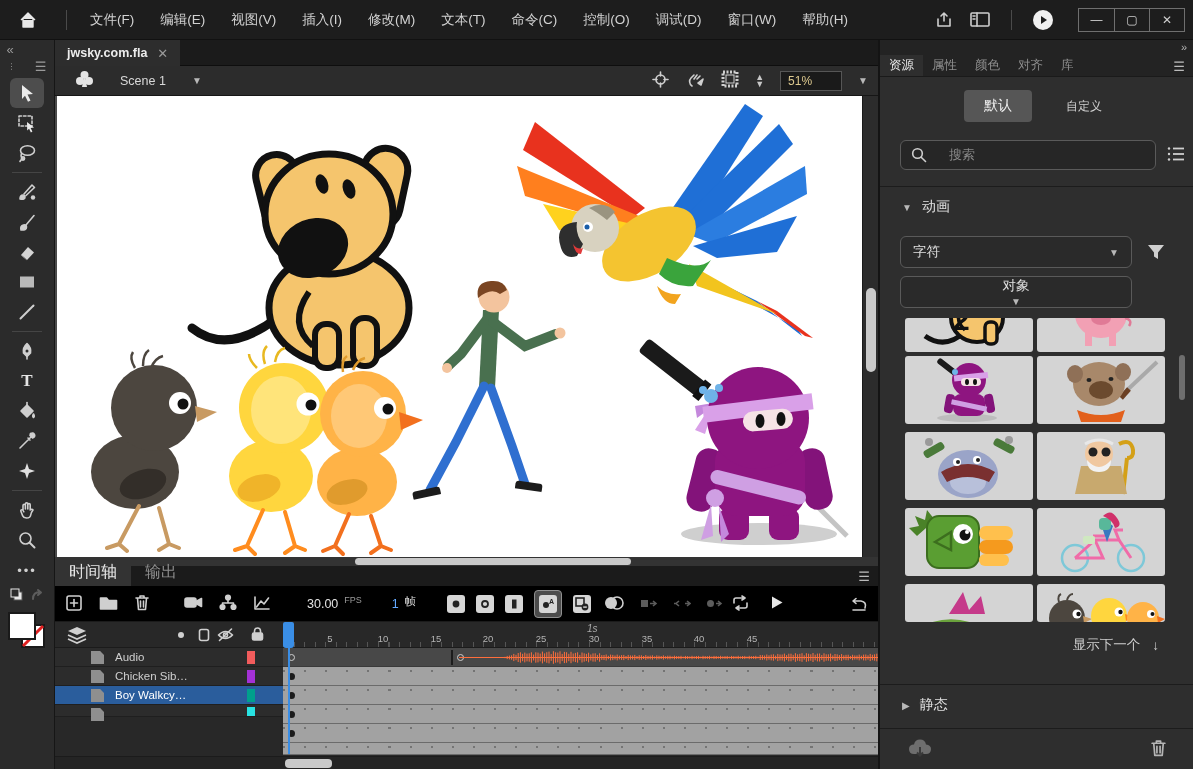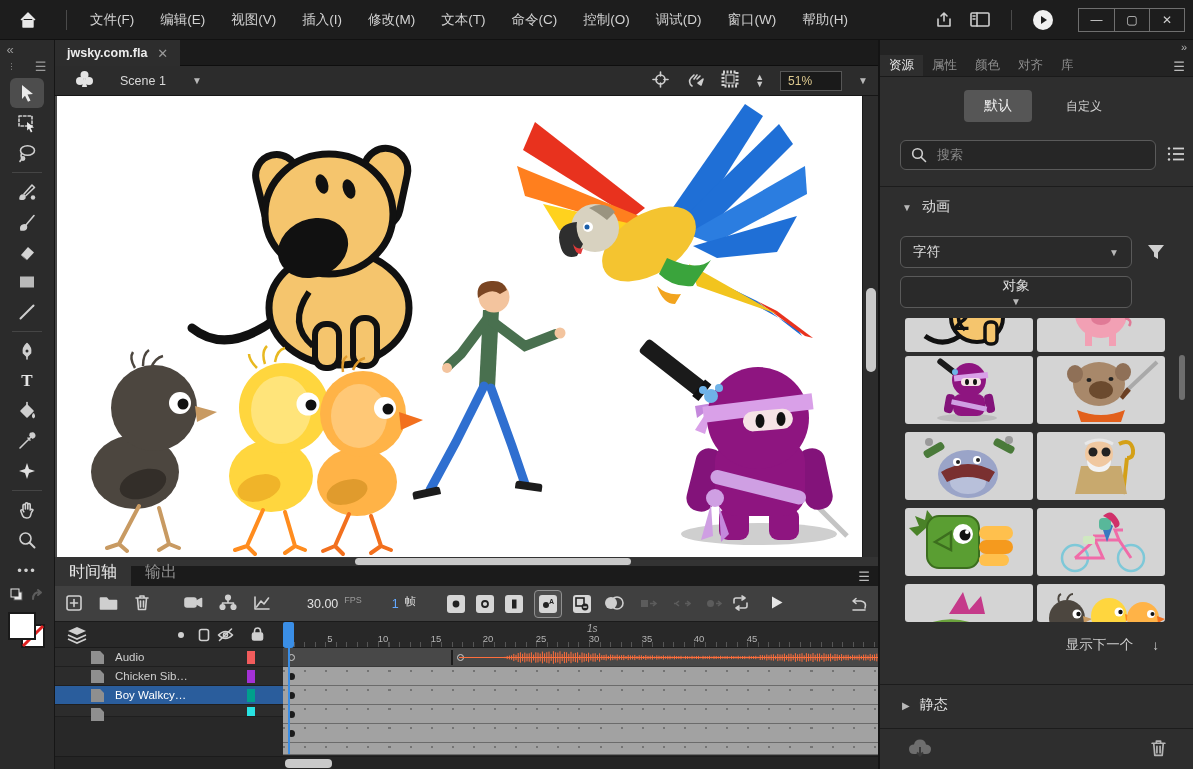--- a/index.html
+++ b/index.html
@@ -39,21 +39,21 @@
   .v-scroll{position:absolute;right:0;top:0;width:16px;height:461px;background:#2c2c2c;border-left:1px solid #1a1a1a;}
   .v-thumb{position:absolute;left:3px;width:10px;background:#c9c9c9;border-radius:5px;}
   .h-scroll{position:absolute;left:0;bottom:0;width:823px;height:9px;background:#333;}
   .h-thumb{position:absolute;top:1px;height:7px;background:#c9c9c9;border-radius:4px;}
   
   .timeline{left:55px;top:566px;width:823px;height:203px;background:#282828;}
   .tl-tabs{height:20px;background:#1b1b1b;display:flex;align-items:flex-end;position:relative;}
   .tl-tab{padding:3px 14px;font-size:16px;color:#8f8f8f;}
   .tl-tab.active{background:#333;color:#e6e6e6;}
   .tl-menu{position:absolute;right:8px;top:3px;color:#bbb;}
-  .tl-toolbar{position:relative;height:36px;background:#404040;border-bottom:1px solid #1b1b1b;}
+  .tl-toolbar{position:relative;height:36px;background:#000000;border-bottom:1px solid #1b1b1b;}
   .tl-group{position:absolute;top:0;height:36px;display:flex;align-items:center;}
   .fbtn{width:18px;height:18px;background:#d6d6d6;border-radius:3px;display:flex;align-items:center;justify-content:center;position:relative;}
   .fbtn-wrap{width:28px;height:28px;border:1px solid #909090;background:#4c4c4c;border-radius:4px;display:flex;align-items:center;justify-content:center;}
   .tl-names{position:absolute;left:0;top:56px;width:228px;height:134px;background:#282828;overflow:hidden;}
   .tl-header{position:relative;height:26px;border-bottom:1px solid #1b1b1b;}
   .lrow{position:relative;height:19px;display:flex;align-items:center;border-bottom:1px solid #1f1f1f;background:#2c2c2c;}
   .lrow.selected{background:#2a5d9c;}
   .lname{margin-left:60px;font-size:11.5px;color:#cfcfcf;white-space:nowrap;}
   .lrow.selected .lname{color:#fff;}
   .lswatch{position:absolute;left:192px;top:3px;width:8px;height:13px;}
@@ -76,27 +76,27 @@
   .rpanel{left:878px;top:40px;width:315px;height:729px;background:#2e2e2e;border-left:2px solid #141414;}
   .rp-top{height:17px;background:#232323;position:relative;}
   .rp-top .dd{position:absolute;right:8px;top:1px;color:#b5b5b5;font-size:11px;letter-spacing:-2px;}
   .rp-tabs{height:20px;background:#232323;display:flex;align-items:flex-end;position:relative;border-bottom:1px solid #1a1a1a;}
   .rp-tab{padding:2px 9px;font-size:12.5px;color:#8f8f8f;}
   .rp-tab.active{background:#2e2e2e;color:#efefef;}
   .rp-menu{position:absolute;right:8px;top:2px;color:#bbb;}
   .seg{position:absolute;display:flex;align-items:center;}
   .pill{background:#565656;border-radius:4px;color:#f0f0f0;font-size:14px;padding:7px 20px;}
   .plain-btn{color:#cfcfcf;font-size:12px;padding:7px 18px;}
-  .search-box{position:absolute;left:20px;top:100px;width:256px;height:30px;border:1px solid #5a5a5a;border-radius:6px;background:#262626;display:flex;align-items:center;gap:10px;padding:0 10px;}
+  .search-box{position:absolute;left:20px;top:100px;width:256px;height:30px;border:1px solid #5a5a5a;border-radius:6px;background:#262626;display:flex;align-items:center;gap:22px;padding:0 10px;}
   .search-box .ph{color:#8a8a8a;font-size:13px;}
   .rp-div{position:absolute;left:0;width:315px;height:1px;background:#1c1c1c;}
   .sect{position:absolute;left:22px;display:flex;align-items:center;gap:10px;color:#e0e0e0;font-size:14px;}
   .dropdown{position:absolute;left:20px;width:232px;height:32px;border:1px solid #5a5a5a;border-radius:6px;background:#2a2a2a;display:flex;align-items:center;justify-content:space-between;padding:0 12px;color:#e0e0e0;font-size:13.5px;}
   .cell{position:absolute;width:128px;background:#d4d4d4;border-radius:3px;overflow:hidden;}
-  .shownext{position:absolute;right:34px;top:596px;color:#cfcfcf;font-size:13.5px;display:flex;gap:19px;align-items:center;}
+  .shownext{position:absolute;right:34px;top:596px;color:#cfcfcf;font-size:13.5px;display:flex;gap:12px;align-items:center;}
   .rp-scrollthumb{position:absolute;right:8px;width:6px;background:#6e6e6e;border-radius:3px;}
   .rp-footer{position:absolute;left:0;top:688px;width:315px;height:41px;border-top:1px solid #1c1c1c;display:flex;align-items:center;justify-content:space-between;padding:0 28px;}
 </style>
 </head>
 <body>
 
 <div id="app">
 
   <div class="abs menubar">
     <div class="home">

